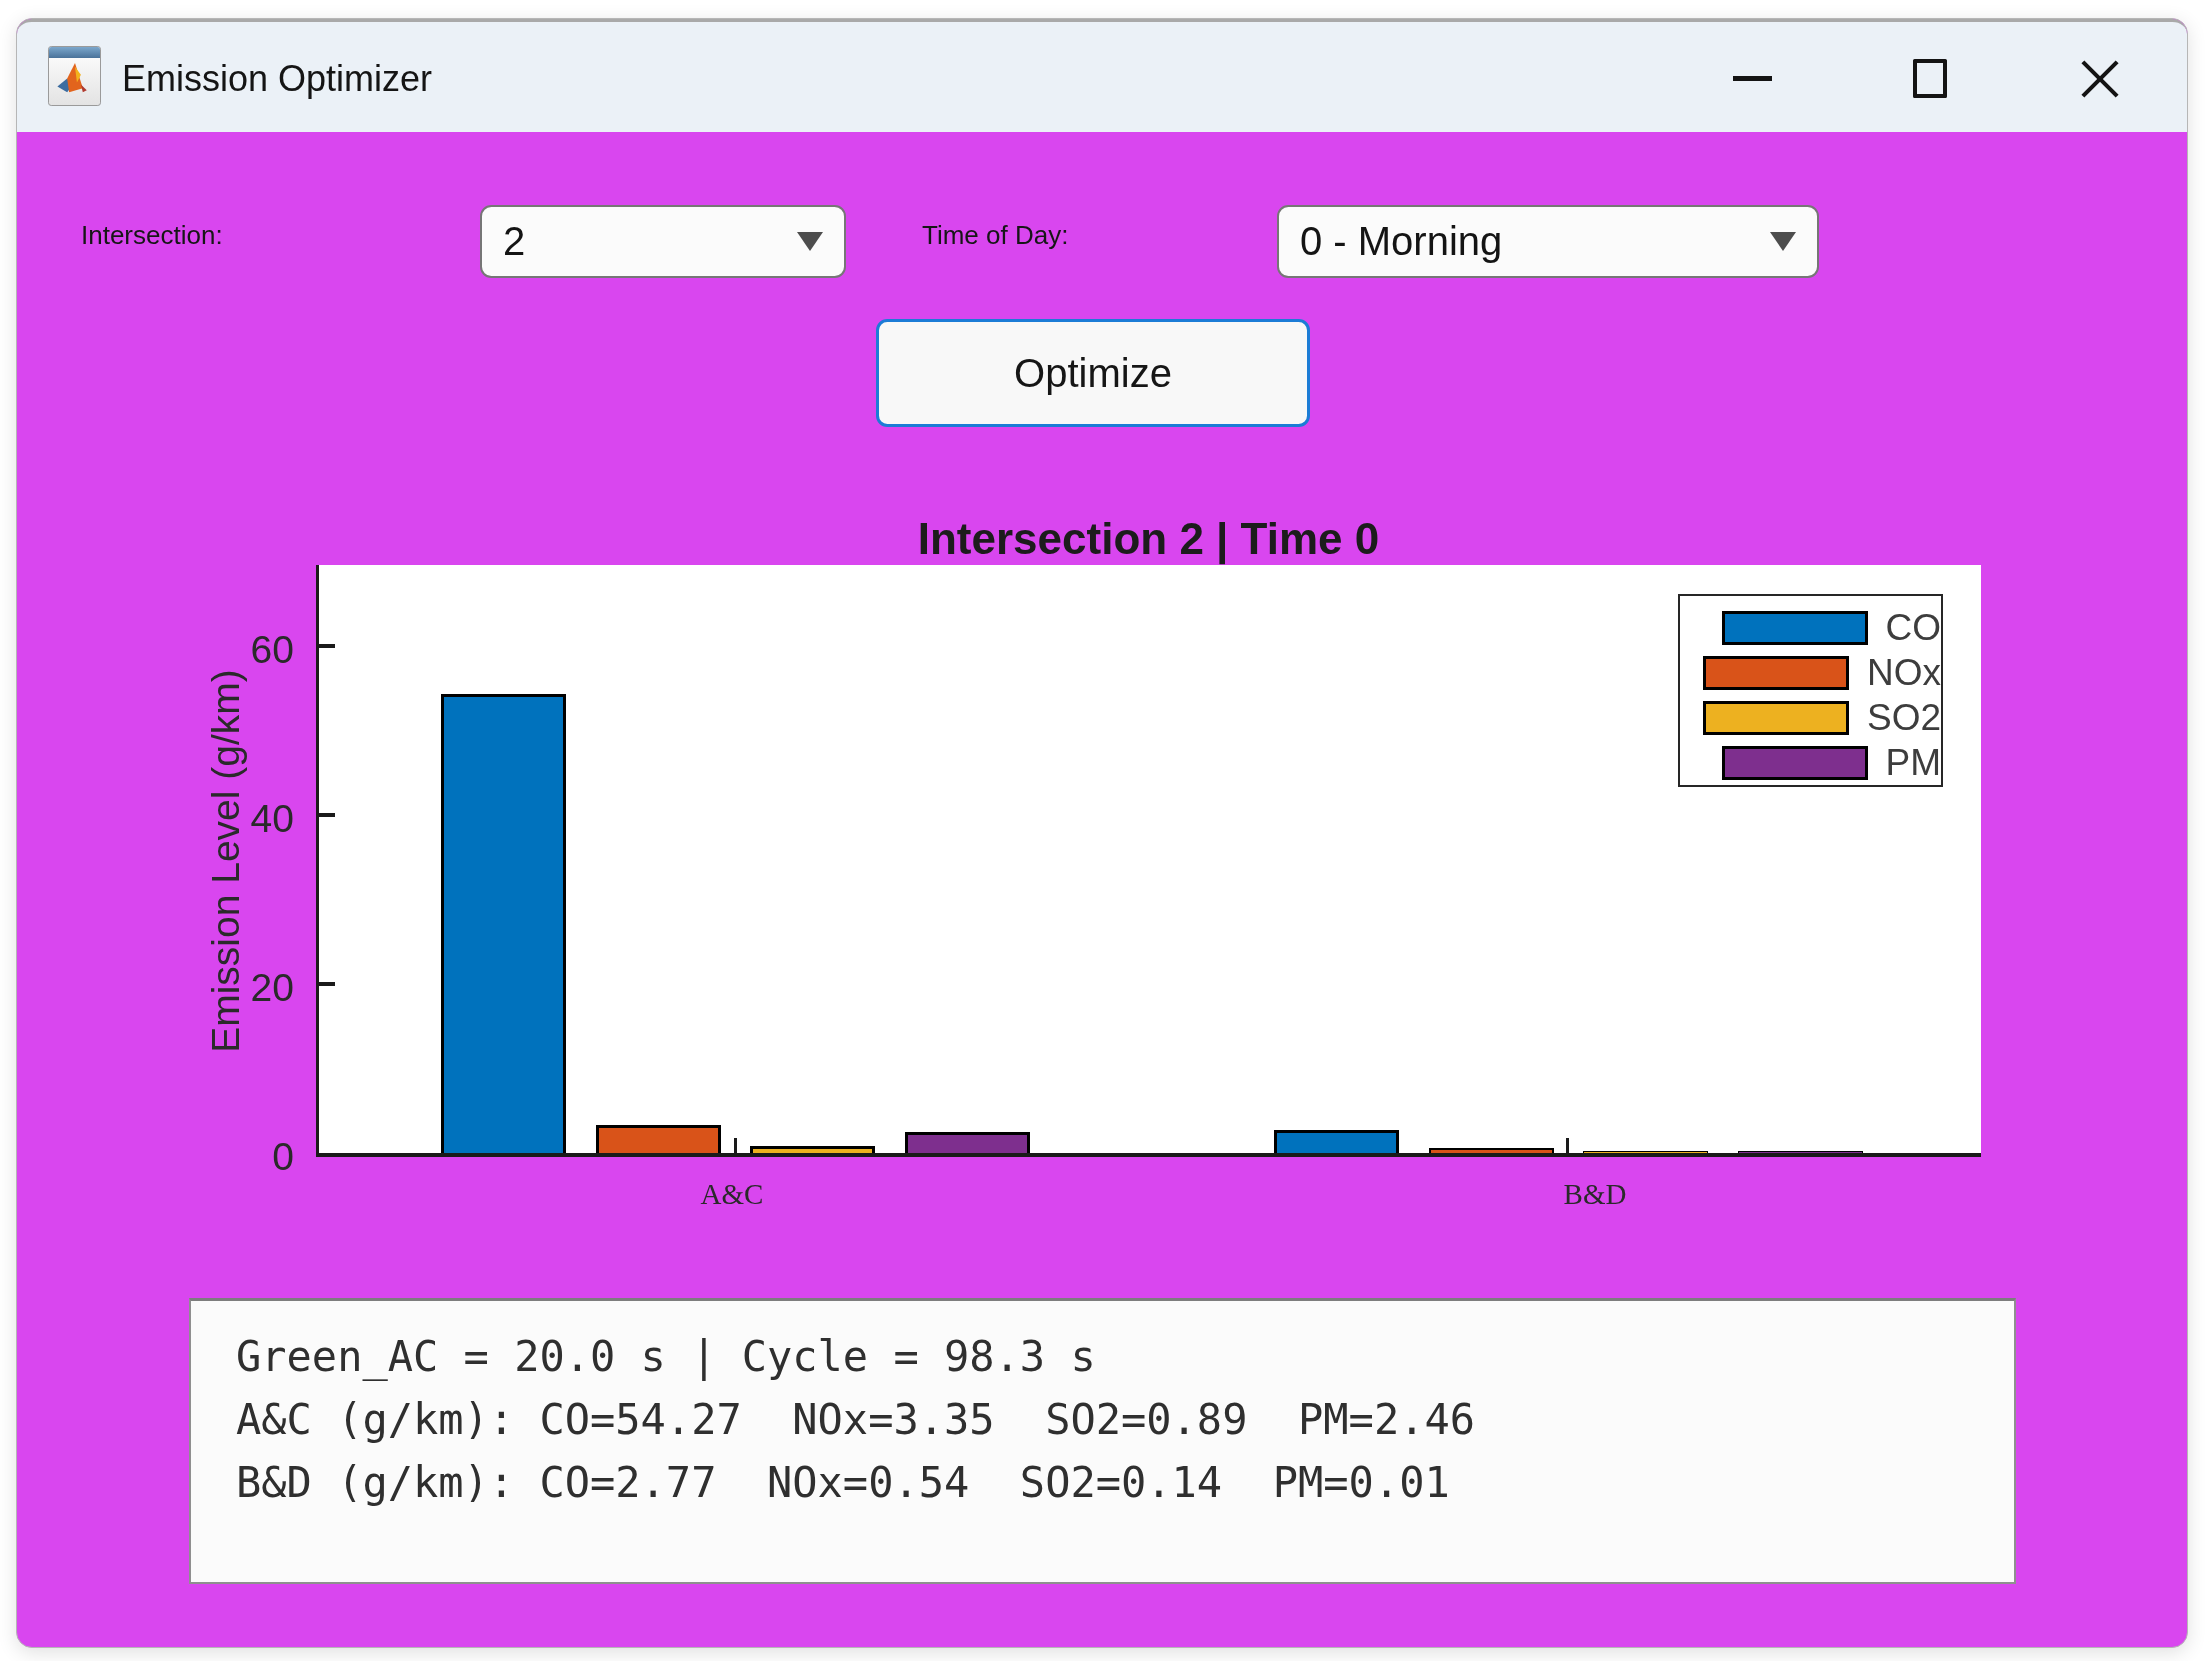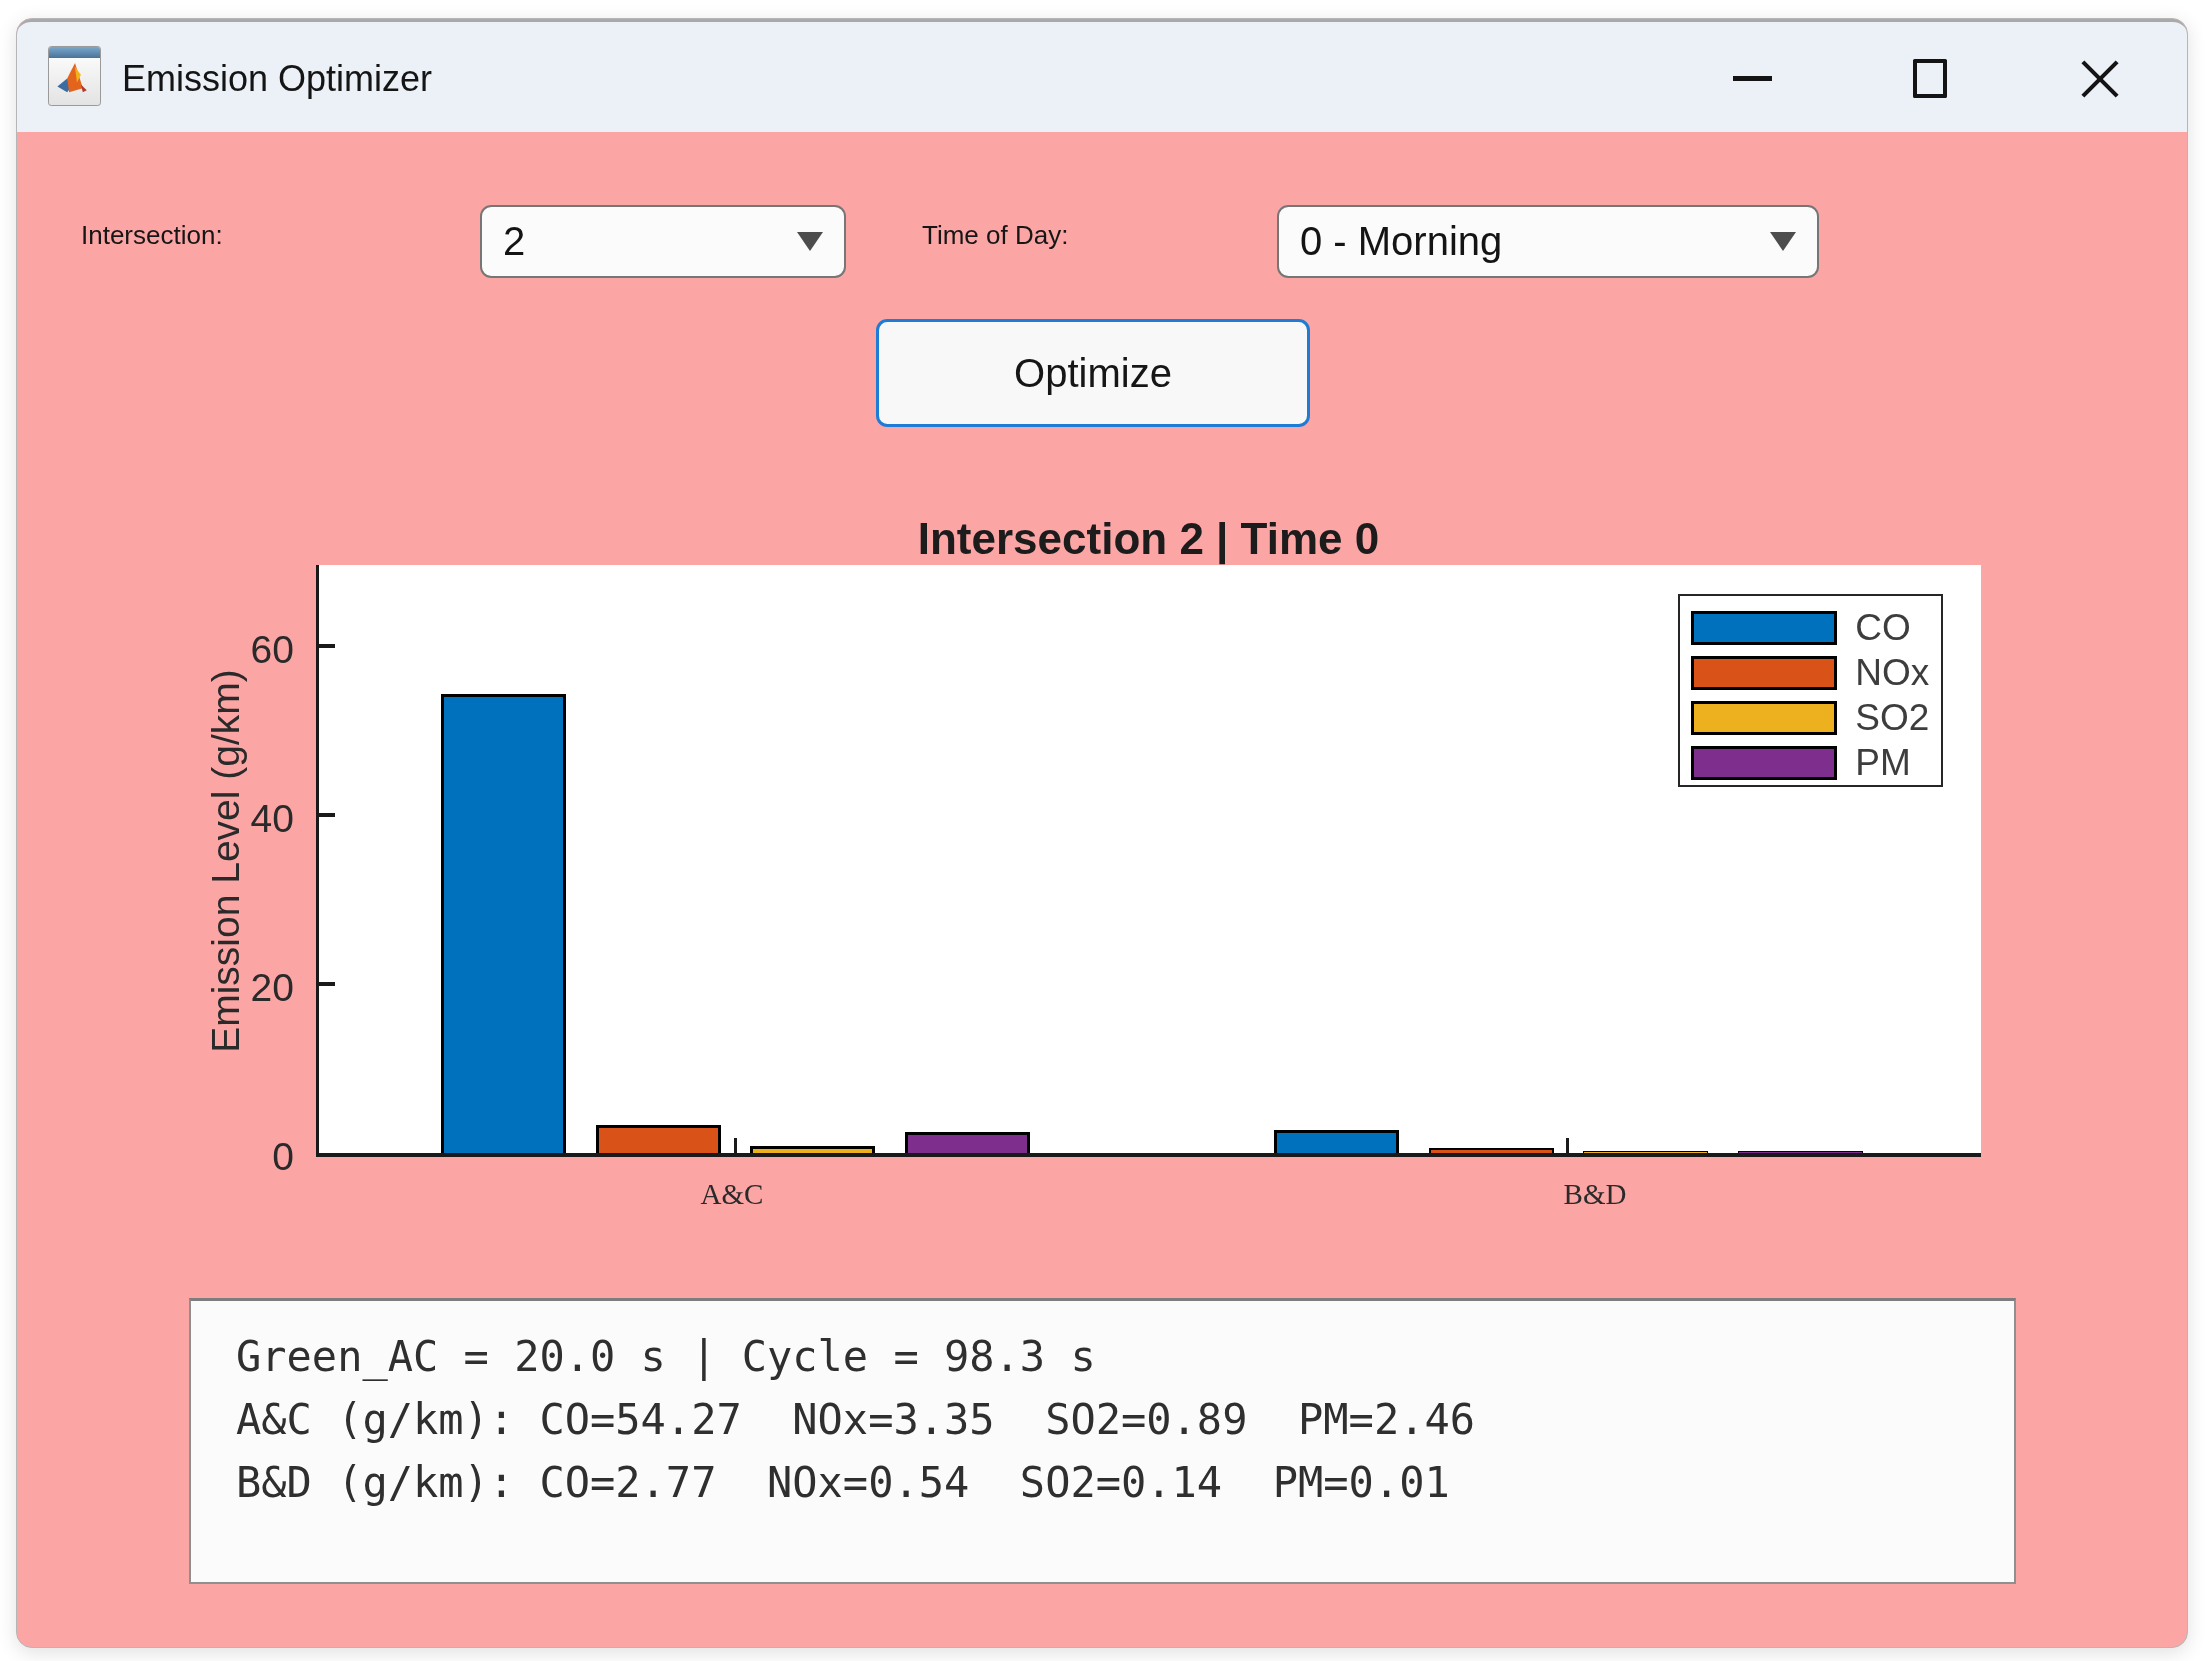--- a/index.html
+++ b/index.html
@@ -1,21 +1,21 @@
 <!DOCTYPE html>
 <html style="font-size:13px"><head>
 <meta charset="utf-8">
 <style>
   * { margin:0; padding:0; box-sizing:border-box; }
   html,body { width:2205px; height:1661px; background:#ffffff; overflow:hidden;
               font-family:"Liberation Sans", sans-serif; }
   .stage { position:absolute; left:0; top:0; width:2205px; height:1661px; }
 
   .window { position:absolute; left:16px; top:18px; width:2172px; height:1630px;
-            background:#fca5a5; border:1.6px solid #b6b6b6; border-radius:16px;
+            background:#d946ef; border:1.6px solid #b6b6b6; border-radius:16px;
             box-shadow:0 4.9px 19.4px rgba(0,0,0,.12); overflow:hidden; }
 
   .titlebar { position:absolute; left:0; top:0; right:0; height:113px;
               background:#ebf1f7; border-top:3.2px solid #a9a9a9;
               border-radius:14.6px 14.6px 0 0; }
   .app-icon { position:absolute; left:31px; top:24px; width:53px; height:60px;
               background:linear-gradient(#ffffff,#e3e3e3); border:1.6px solid #9a9a9a;
               border-radius:3.2px; overflow:hidden; }
   .app-icon .band { position:absolute; left:0; top:0; right:0; height:11.3px;
                     background:linear-gradient(#7ba7cc,#4a7299); }
@@ -54,21 +54,21 @@
   .ylabels { position:absolute; left:176px; top:546px; width:105px; height:592px; }
   .ylabels div { position:absolute; right:4px; width:105px; text-align:right;
                  font-size:39px; color:#2a2a2a; line-height:42px; }
   .ylab { position:absolute; left:209px; top:842px; transform:translate(-50%,-50%) rotate(-90deg);
           white-space:nowrap; font-size:39px; color:#2a2a2a; }
   .xcats { position:absolute; left:299px; top:1159px; width:1665px; height:57px; }
   .xcats div { position:absolute; transform:translateX(-50%); font-size:29px; color:#2a2a2a;font-family:Liberation Serif, serif; }
 
   .legend { position:absolute; left:1661px; top:575px; width:265px; height:193px;
             background:#ffffff; border:2.4px solid #262626; padding:9px 0 0 11.3px; }
-  .legend .row { display:flex; align-items:center; height:45px; }
+  .legend .row { display:flex; align-items:center; height:45px;justify-content:flex-end; }
   .legend .swatch { width:146px; height:34px; border:3.2px solid #000; }
   .legend .lab { margin-left:18px; font-size:37px; color:#3d3d3d; }
 
   .results { position:absolute; left:172px; top:1279px; width:1827px; height:286px;
              background:#fbfbfb; border:2.4px solid #8f8f8f; border-top:3.2px solid #7d7d7d;
              padding:24px 16px 8px 45px; font-family:"DejaVu Sans Mono", monospace;
              font-size:42px; line-height:63px; color:#2f2f2f; overflow:hidden; }
   .results div { white-space:pre; }
 </style>
 </head>

